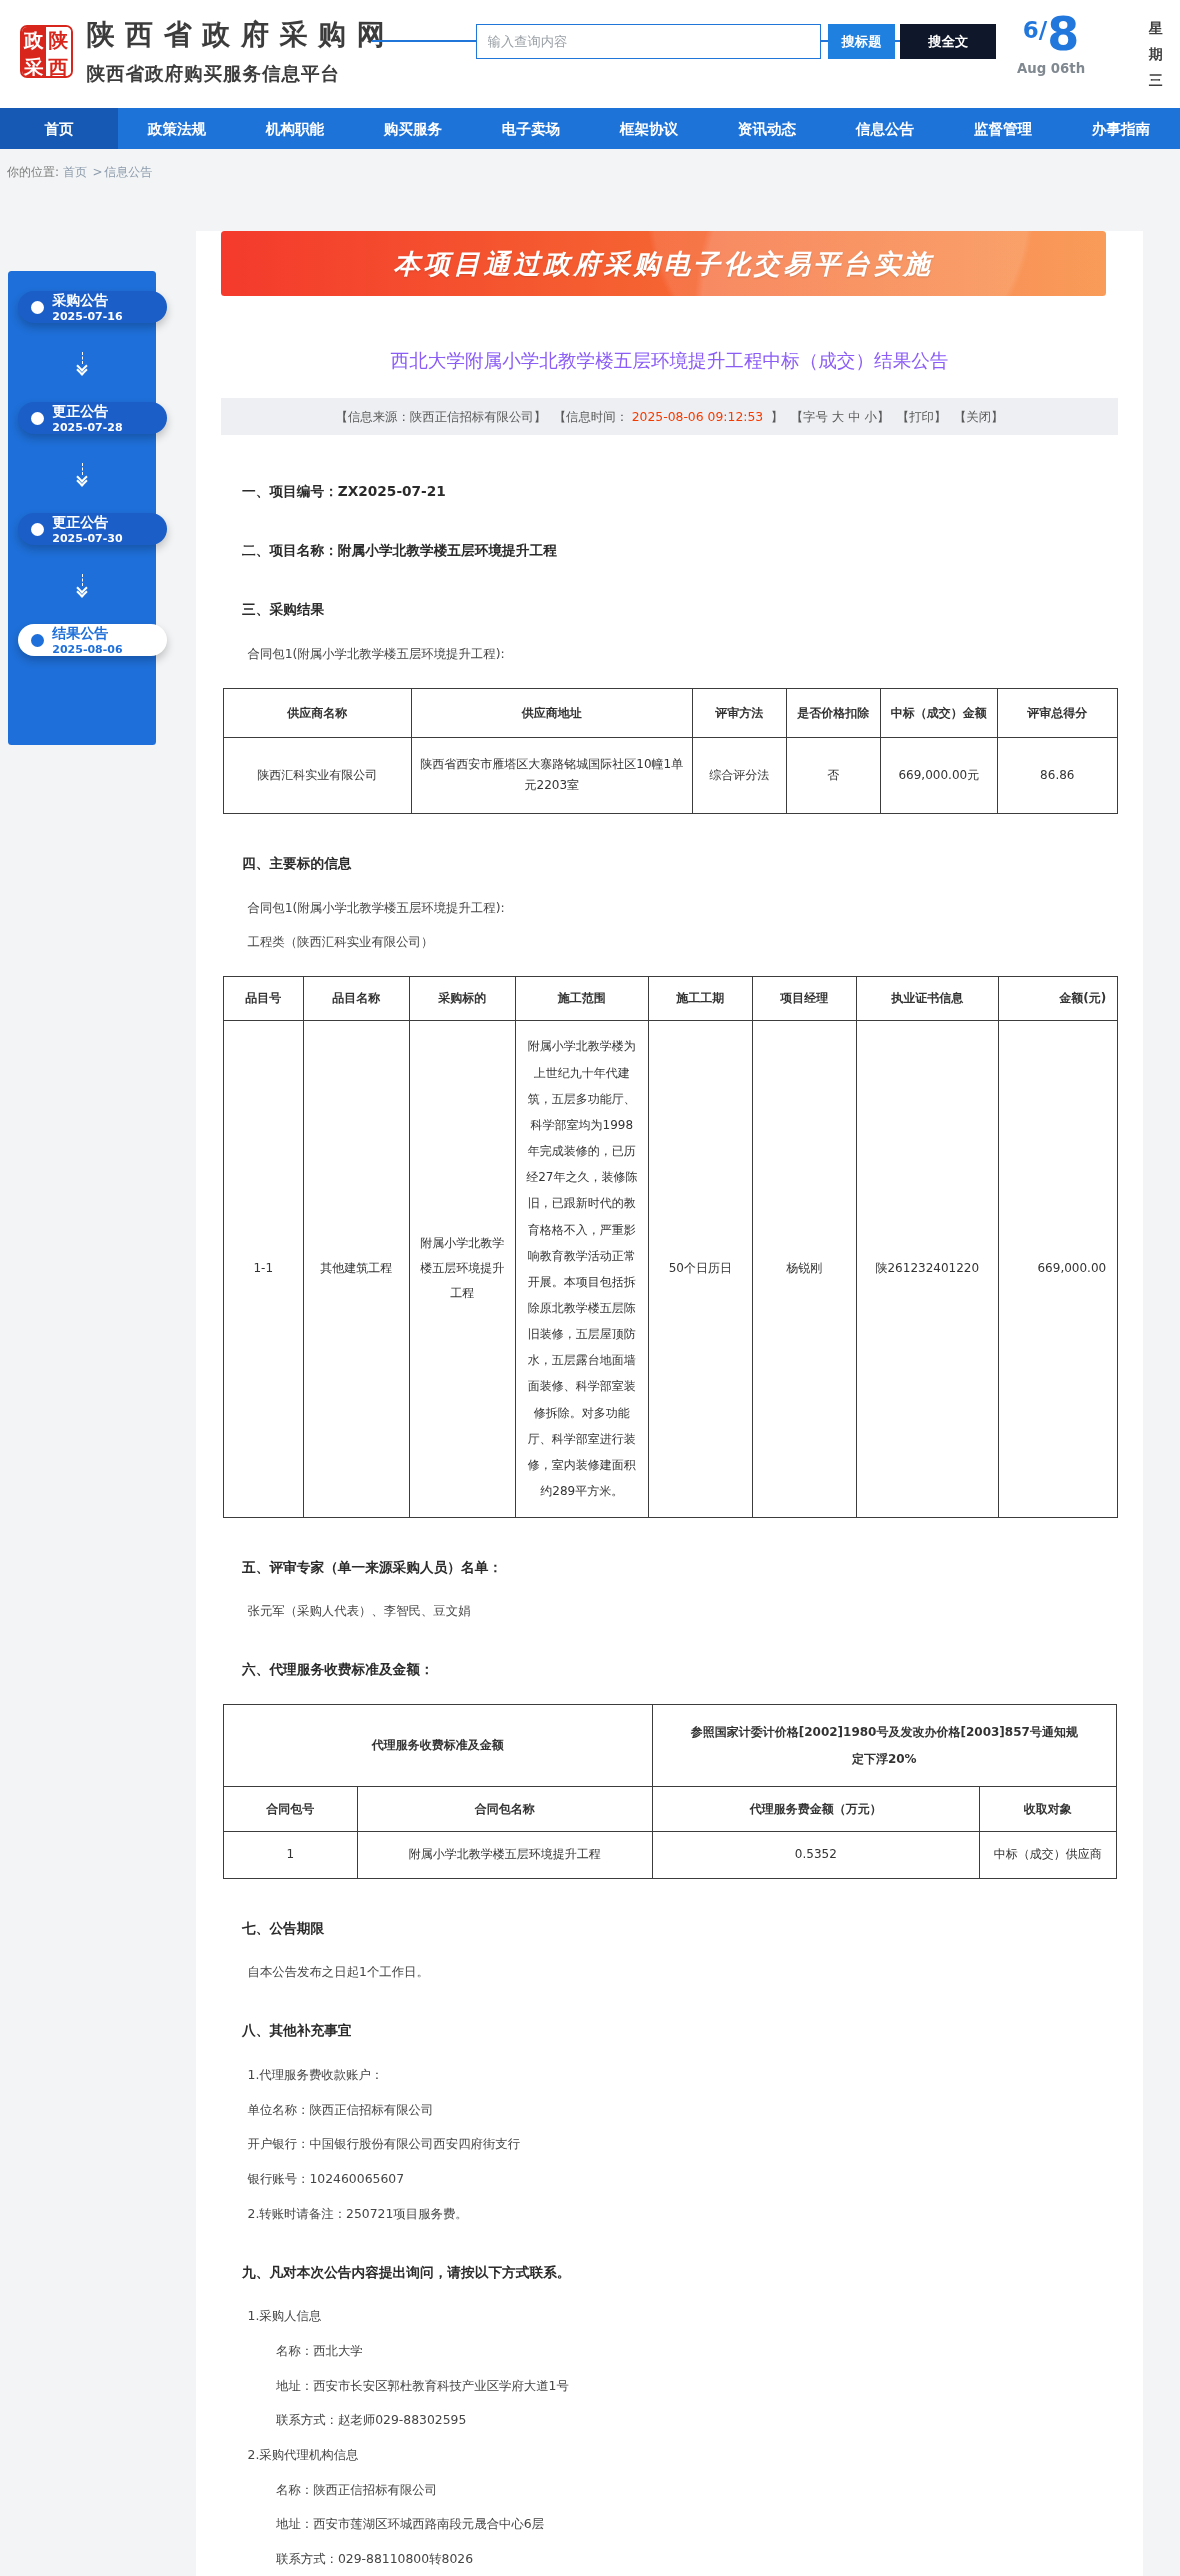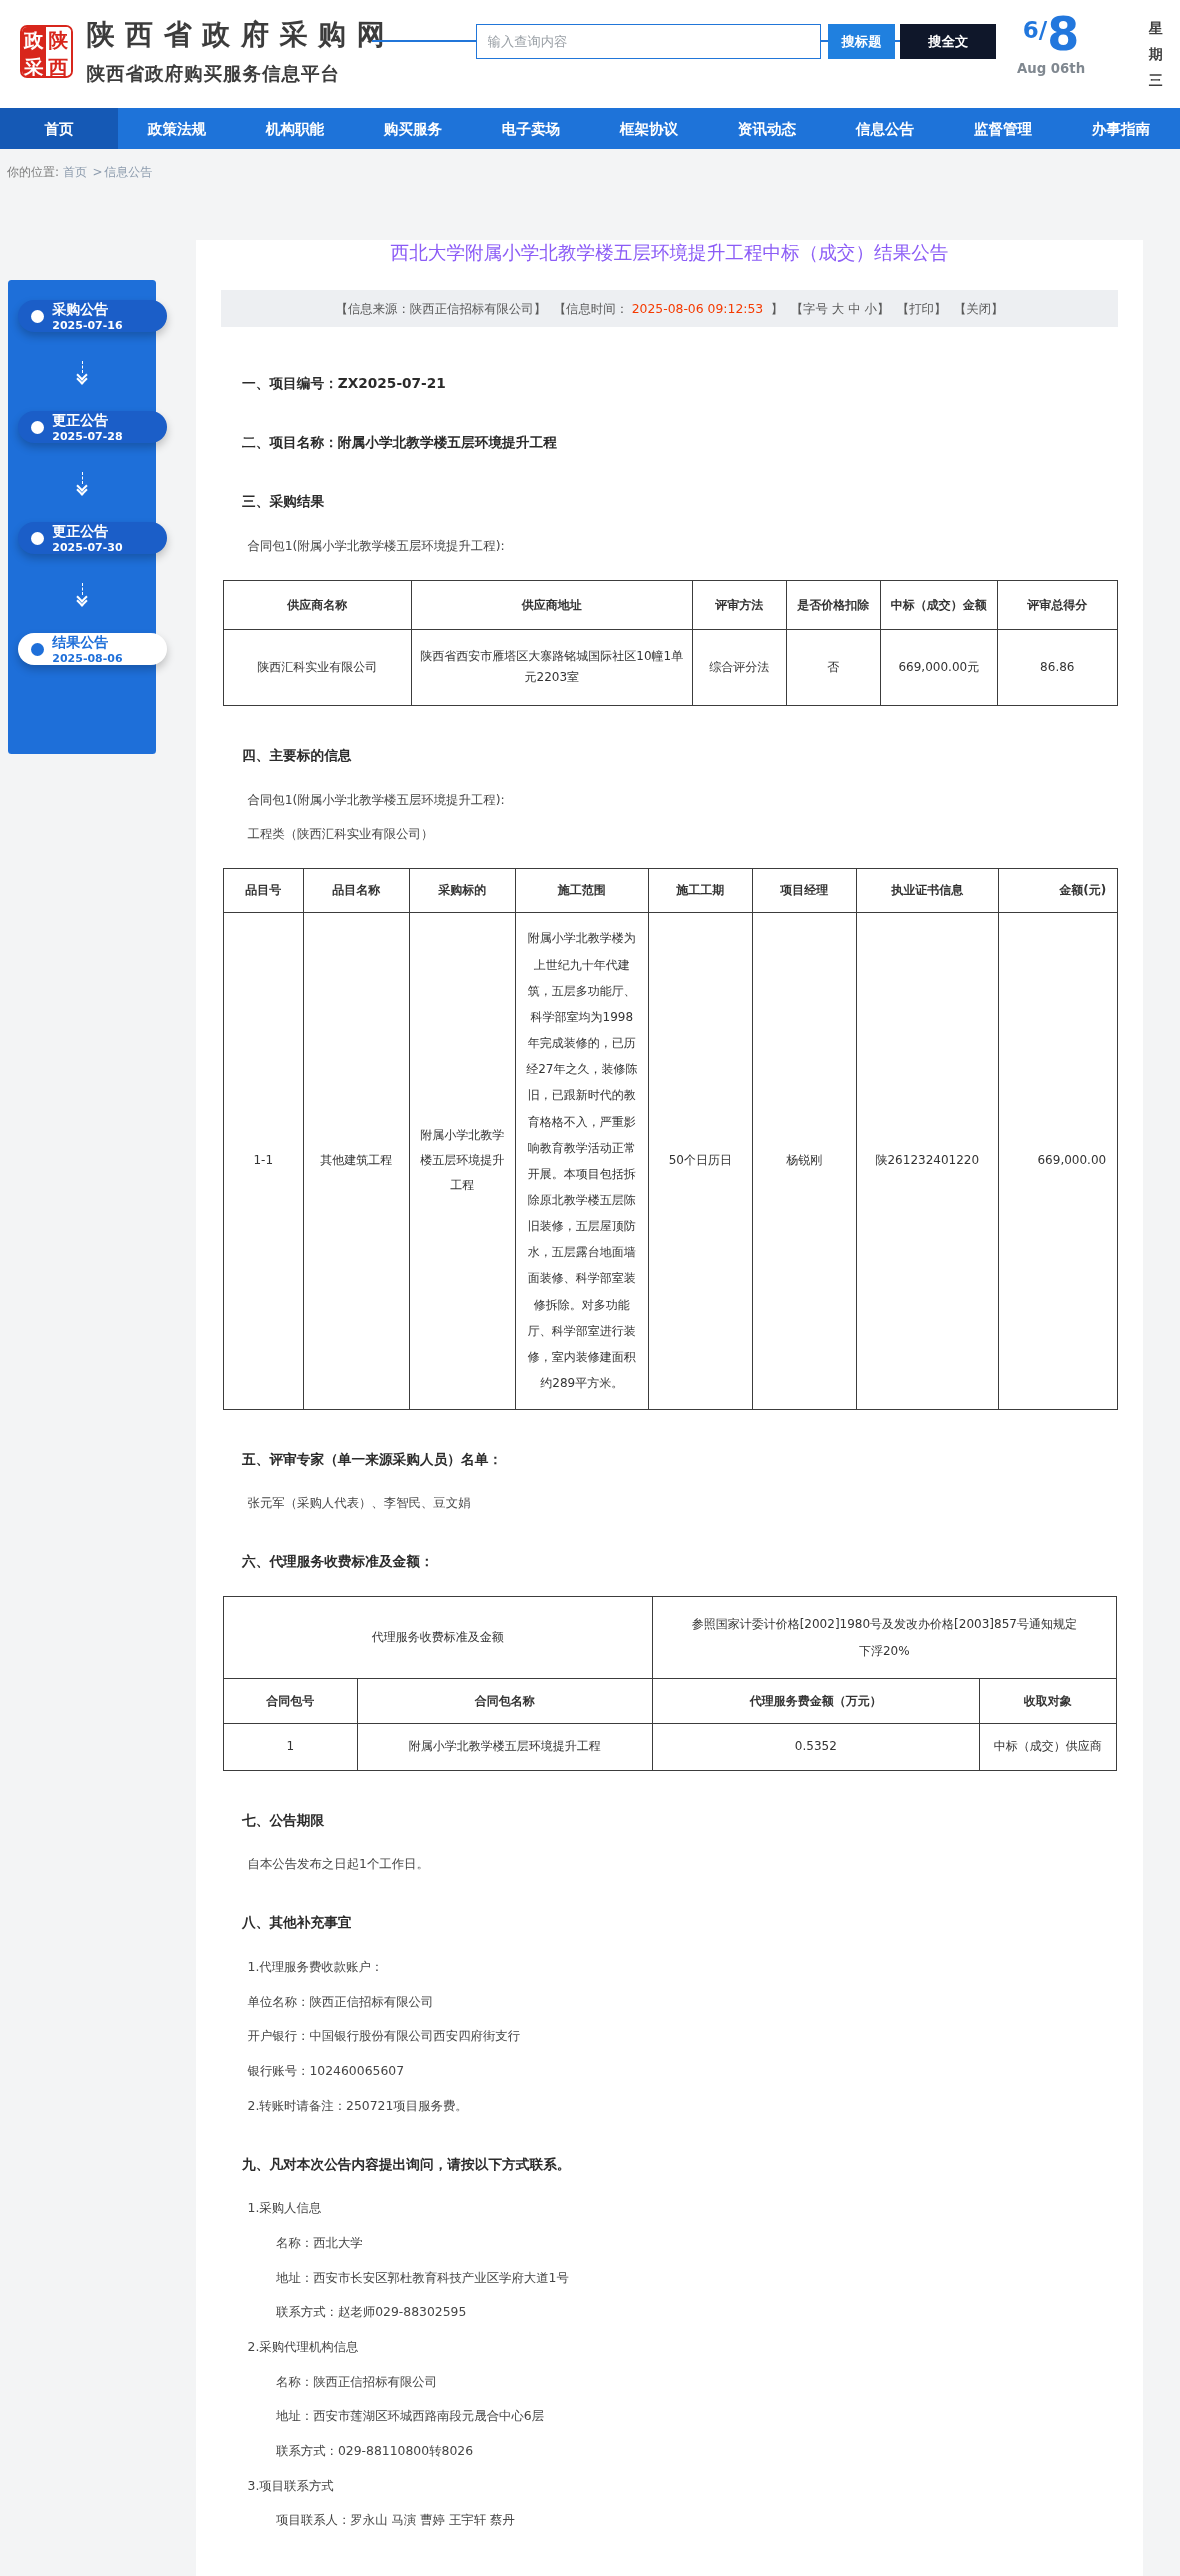--- a/index.html
+++ b/index.html
@@ -112,21 +112,21 @@
   .mt54 { margin-top: 48px; } .mt46 { margin-top: 41px; } .mt30 { margin-top: 26.5px; } .mt20 { margin-top: 17.7px; }
 
   table { border-collapse: collapse; margin: 25px 0 0 1.8px; width: 893px; table-layout: fixed; }
   td { border: 0.9px solid #3c3c3c; padding: 8.8px 7px; font-size: 12px; color: #333; text-align: center; line-height: 1.8; word-break: break-all; }
   td.th { font-weight: bold; line-height: 1.7; }
   .t1 td.th { padding: 14px 5.3px; }
   .t1 td { padding-top: 16px; padding-bottom: 16px; }
   .t2 .scope-cell { line-height: 2.18; padding: 12.4px 8.8px; }
   .t2 td { line-height: 2.1; }
   .t2 .money, .t2 .money-h { text-align: right; padding-right: 10.6px; }
-  .t3 .group-cell { font-weight: normal; padding: 14px 37px; line-height: 2.2; }
+  .t3 .group-cell { font-weight: bold; padding: 14px 37px; line-height: 2.2; }
   .t3 td { padding: 12px 7px; }
 </style>
 </head>
 <body>
 
 <div class="header">
   <div class="logo-wrap">
     <div class="seal">
       <span class="s-red">政</span>
       <span class="s-white">陕</span>
@@ -220,20 +220,21 @@
       <span class="tl-dot"></span>
       <span class="tl-txt">
         <span class="tl-label">结果公告</span>
         <span class="tl-date">2025-08-06</span>
       </span>
     </div>
   </div>
 
   <div class="main">
 
+    <div class="banner">本项目通过政府采购电子化交易平台实施</div>
 
     <div class="article-title">西北大学附属小学北教学楼五层环境提升工程中标（成交）结果公告</div>
 
     <div class="meta-bar">
       <span>【信息来源：陕西正信招标有限公司】</span>
       <span>【信息时间：</span><span class="red">2025-08-06 09:12:53</span><span> 】</span>
       <span>【字号 大 中 小】</span>
       <span>【打印】</span>
       <span>【关闭】</span>
     </div>

